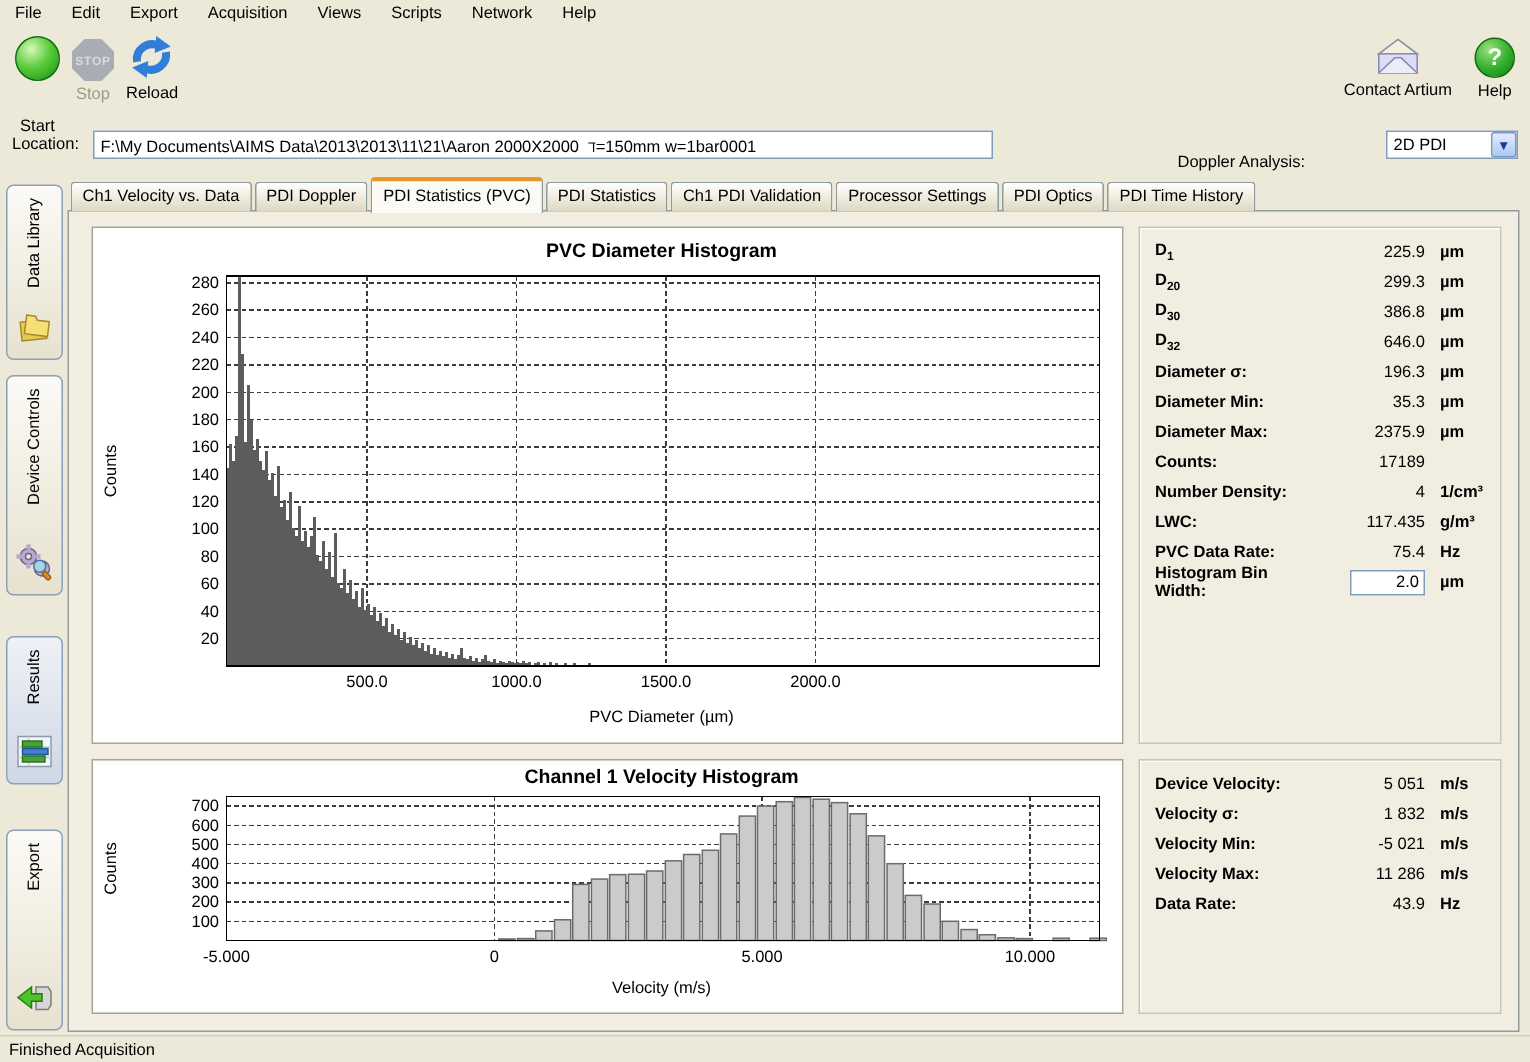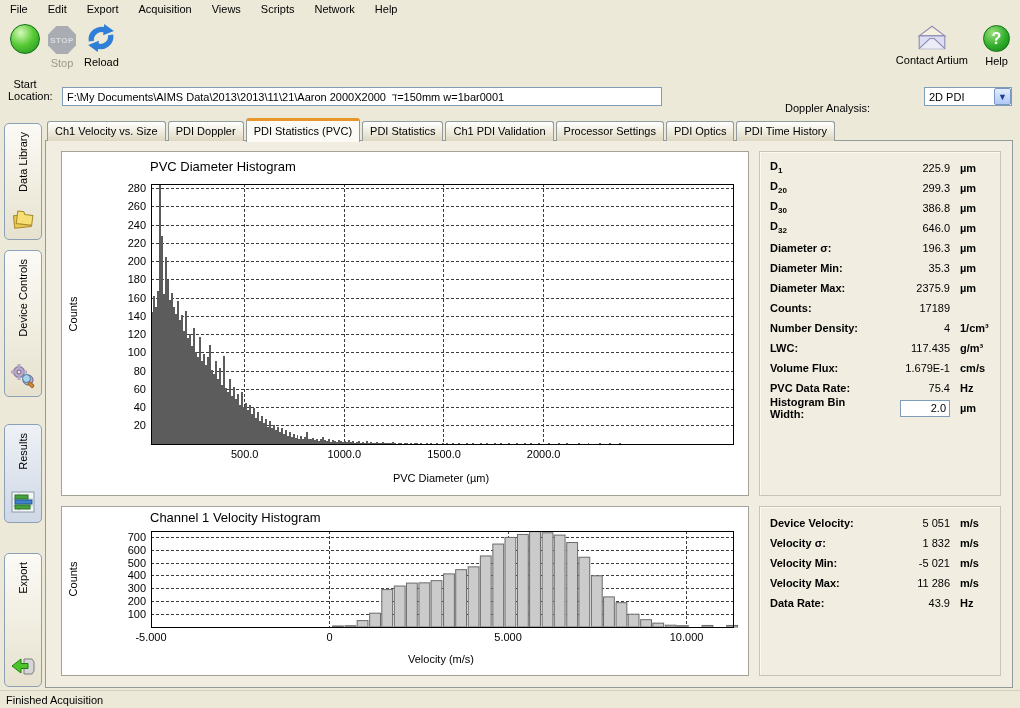--- a/index.html
+++ b/index.html
@@ -56,21 +56,21 @@
   
   #tabpage { position:absolute; left:45px; top:140px; width:968px; height:548px;
     border:1px solid #919b9c; background:#f1eee1; z-index:2; }
   .chart-panel { position:absolute; background:#fff; border:1px solid #a5a29a; box-shadow:inset 0 0 0 1px #fdfdfd; }
   .stats-panel { position:absolute; border:1px solid #c9c5b4; box-shadow:1px 1px 0 #fbfaf2 inset; padding-top:6px; }
   #chart1-panel { left:15px; top:10px; width:688px; height:345px; }
   #stats1-panel { left:713px; top:10px; width:242px; height:345px; }
   #chart2-panel { left:15px; top:365px; width:688px; height:170px; }
   #stats2-panel { left:713px; top:365px; width:242px; height:170px; }
 
-  .chart-title { position:absolute; left:88px; width:582px; font-weight:normal; font-size:13px; }
+  .chart-title { position:absolute; left:88px; width:582px; text-align:center; font-weight:bold; font-size:13px; }
   #chart1-title { top:7px; } #chart2-title { top:3px; }
   .xlabel { position:absolute; left:88px; width:582px; text-align:center; font-size:11px; }
   #chart1-xlabel { top:320px; } #chart2-xlabel { top:146px; }
   .chart-svg { position:absolute; left:1px; }
   #svg1 { top:26px; } #svg2 { top:20px; }
 
   .stat-row { display:flex; align-items:center; height:20px; padding:0 6px 0 10px; }
   .stat-label { flex:1; font-weight:bold; }
   .stat-label sub { font-size:8px; }
   .stat-value { width:78px; text-align:right; }
@@ -179,21 +179,21 @@
       <div class="side-item" style="top: 433px; height: 134px;">
         <span class="vtext">Export</span>
         <span><svg class="side-icon" viewBox="0 0 26 26">
             <path d="M14 6 l8 0 2 3 0 9 -2 3 -8 0 z" fill="#d6d6d6" stroke="#7d7d7d"></path>
             <path d="M2 13 l9-7 0 4.5 7 0 0 5 -7 0 0 4.5 z" fill="#4ec32b" stroke="#1f7e10"></path>
           </svg></span>
       </div>
     </div>
 
   <div id="tabstrip">
-      <div class="tab">Ch1 Velocity vs. Size</div>
+      <div class="tab">Ch1 Velocity vs. Data</div>
       <div class="tab">PDI Doppler</div>
       <div class="tab active">PDI Statistics (PVC)</div>
       <div class="tab">PDI Statistics</div>
       <div class="tab">Ch1 PDI Validation</div>
       <div class="tab">Processor Settings</div>
       <div class="tab">PDI Optics</div>
       <div class="tab">PDI Time History</div>
     </div>
 
   <div id="tabpage">
@@ -445,25 +445,20 @@
           <span class="stat-label">Number Density:</span>
           <span class="stat-value">4</span>
           <span class="stat-unit">1/cm³</span>
         </div>
         <div class="stat-row">
           <span class="stat-label">LWC:</span>
           <span class="stat-value">117.435</span>
           <span class="stat-unit">g/m³</span>
         </div>
         <div class="stat-row">
-          <span class="stat-label">Volume Flux:</span>
-          <span class="stat-value">1.679E-1</span>
-          <span class="stat-unit">cm/s</span>
-        </div>
-        <div class="stat-row">
           <span class="stat-label">PVC Data Rate:</span>
           <span class="stat-value">75.4</span>
           <span class="stat-unit">Hz</span>
         </div>
         <div class="stat-row">
           <span class="stat-label">Histogram Bin Width:</span>
           <span class="stat-value"><input class="bin-input" value="2.0" style=""></span>
           <span class="stat-unit">µm</span>
         </div>
       </div>

